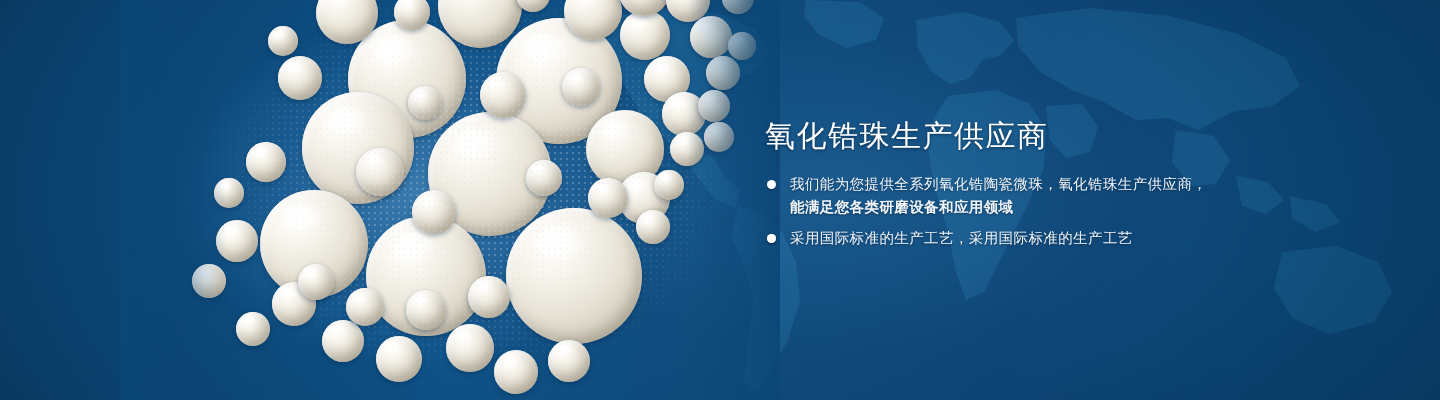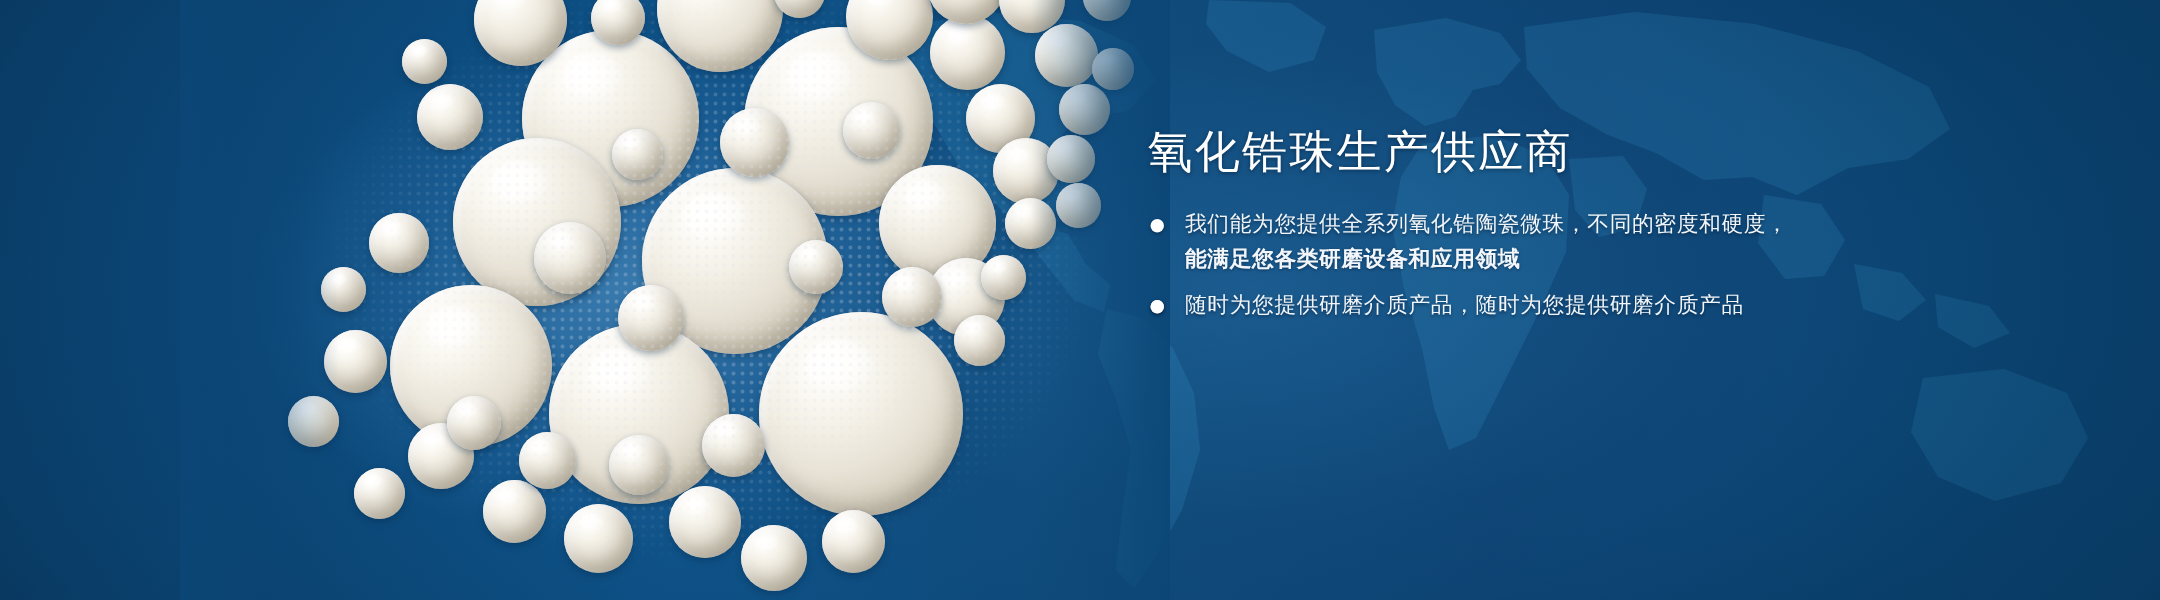--- a/index.html
+++ b/index.html
@@ -136,21 +136,21 @@
     pointer-events: none;
     background:
       linear-gradient(90deg, rgba(11,70,118,0.95) 0%, rgba(11,70,118,0.0) 16%),
       linear-gradient(270deg, rgba(11,70,118,0.95) 0%, rgba(11,70,118,0.0) 14%);
   }
 
   
   .content {
     position: absolute;
     left: 765px;
-    top: 87px;
+    top: 121px;
     width: 560px;
   }
   .headline {
     margin: 0 0 22px 0;
     font-size: 30px;
     line-height: 1.0;
     font-weight: normal;
     letter-spacing: 1.5px;
     color: #ffffff;
     text-shadow: 0 1px 3px rgba(3,28,52,0.65);
@@ -286,29 +286,29 @@
   </div>
 
   <div class="content">
 
     <h1 class="headline">氧化锆珠生产供应商</h1>
 
     <ul class="bullets">
 
       <li class="bullet">
         <span class="dot"></span>
-        <span>我们能为您提供全系列氧化锆陶瓷微珠，不同的密度和硬度，</span>
+        <span>我们能为您提供全系列氧化锆陶瓷微珠，氧化锆珠生产供应商，</span>
         <span class="line2">能满足您各类研磨设备和应用领域</span>
       </li>
 
       <li class="bullet">
         <span class="dot"></span>
       </li>
 
       <li class="bullet">
         <span class="dot"></span>
-        <span>随时为您提供研磨介质产品，随时为您提供研磨介质产品</span>
+        <span>采用国际标准的生产工艺，采用国际标准的生产工艺</span>
       </li>
 
     </ul>
   </div>
 
 </div>
 
 </body></html>

